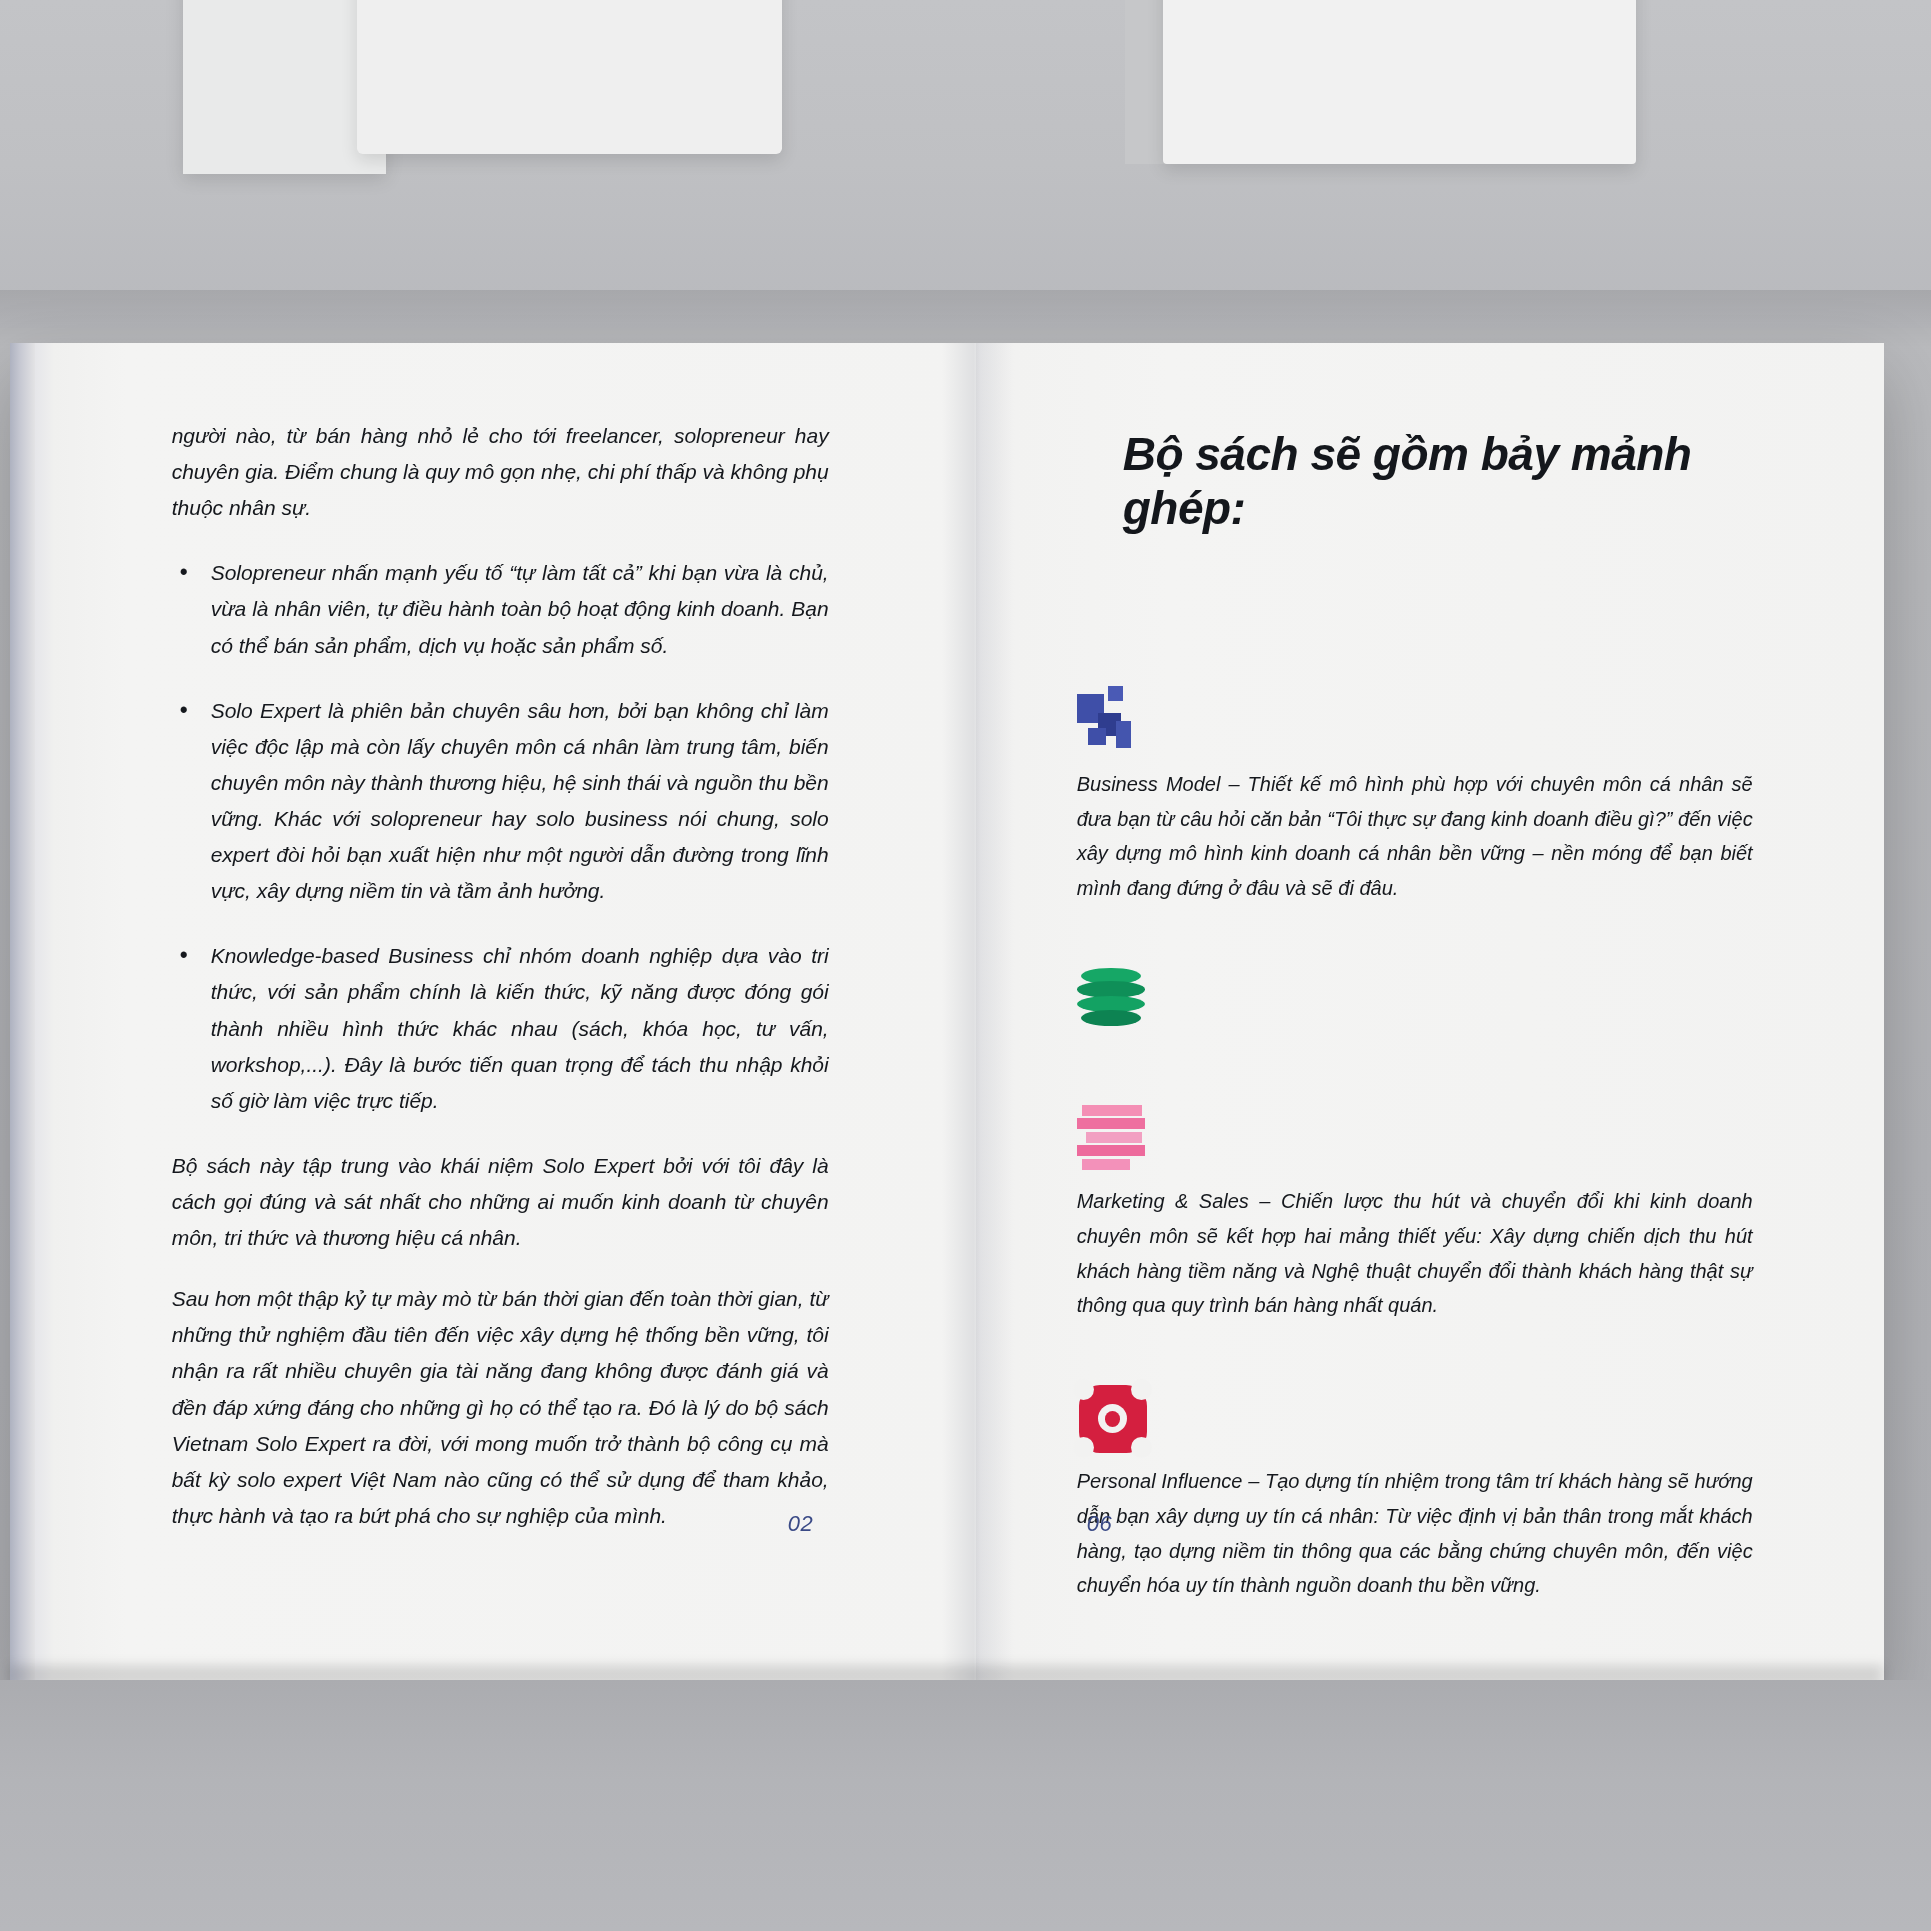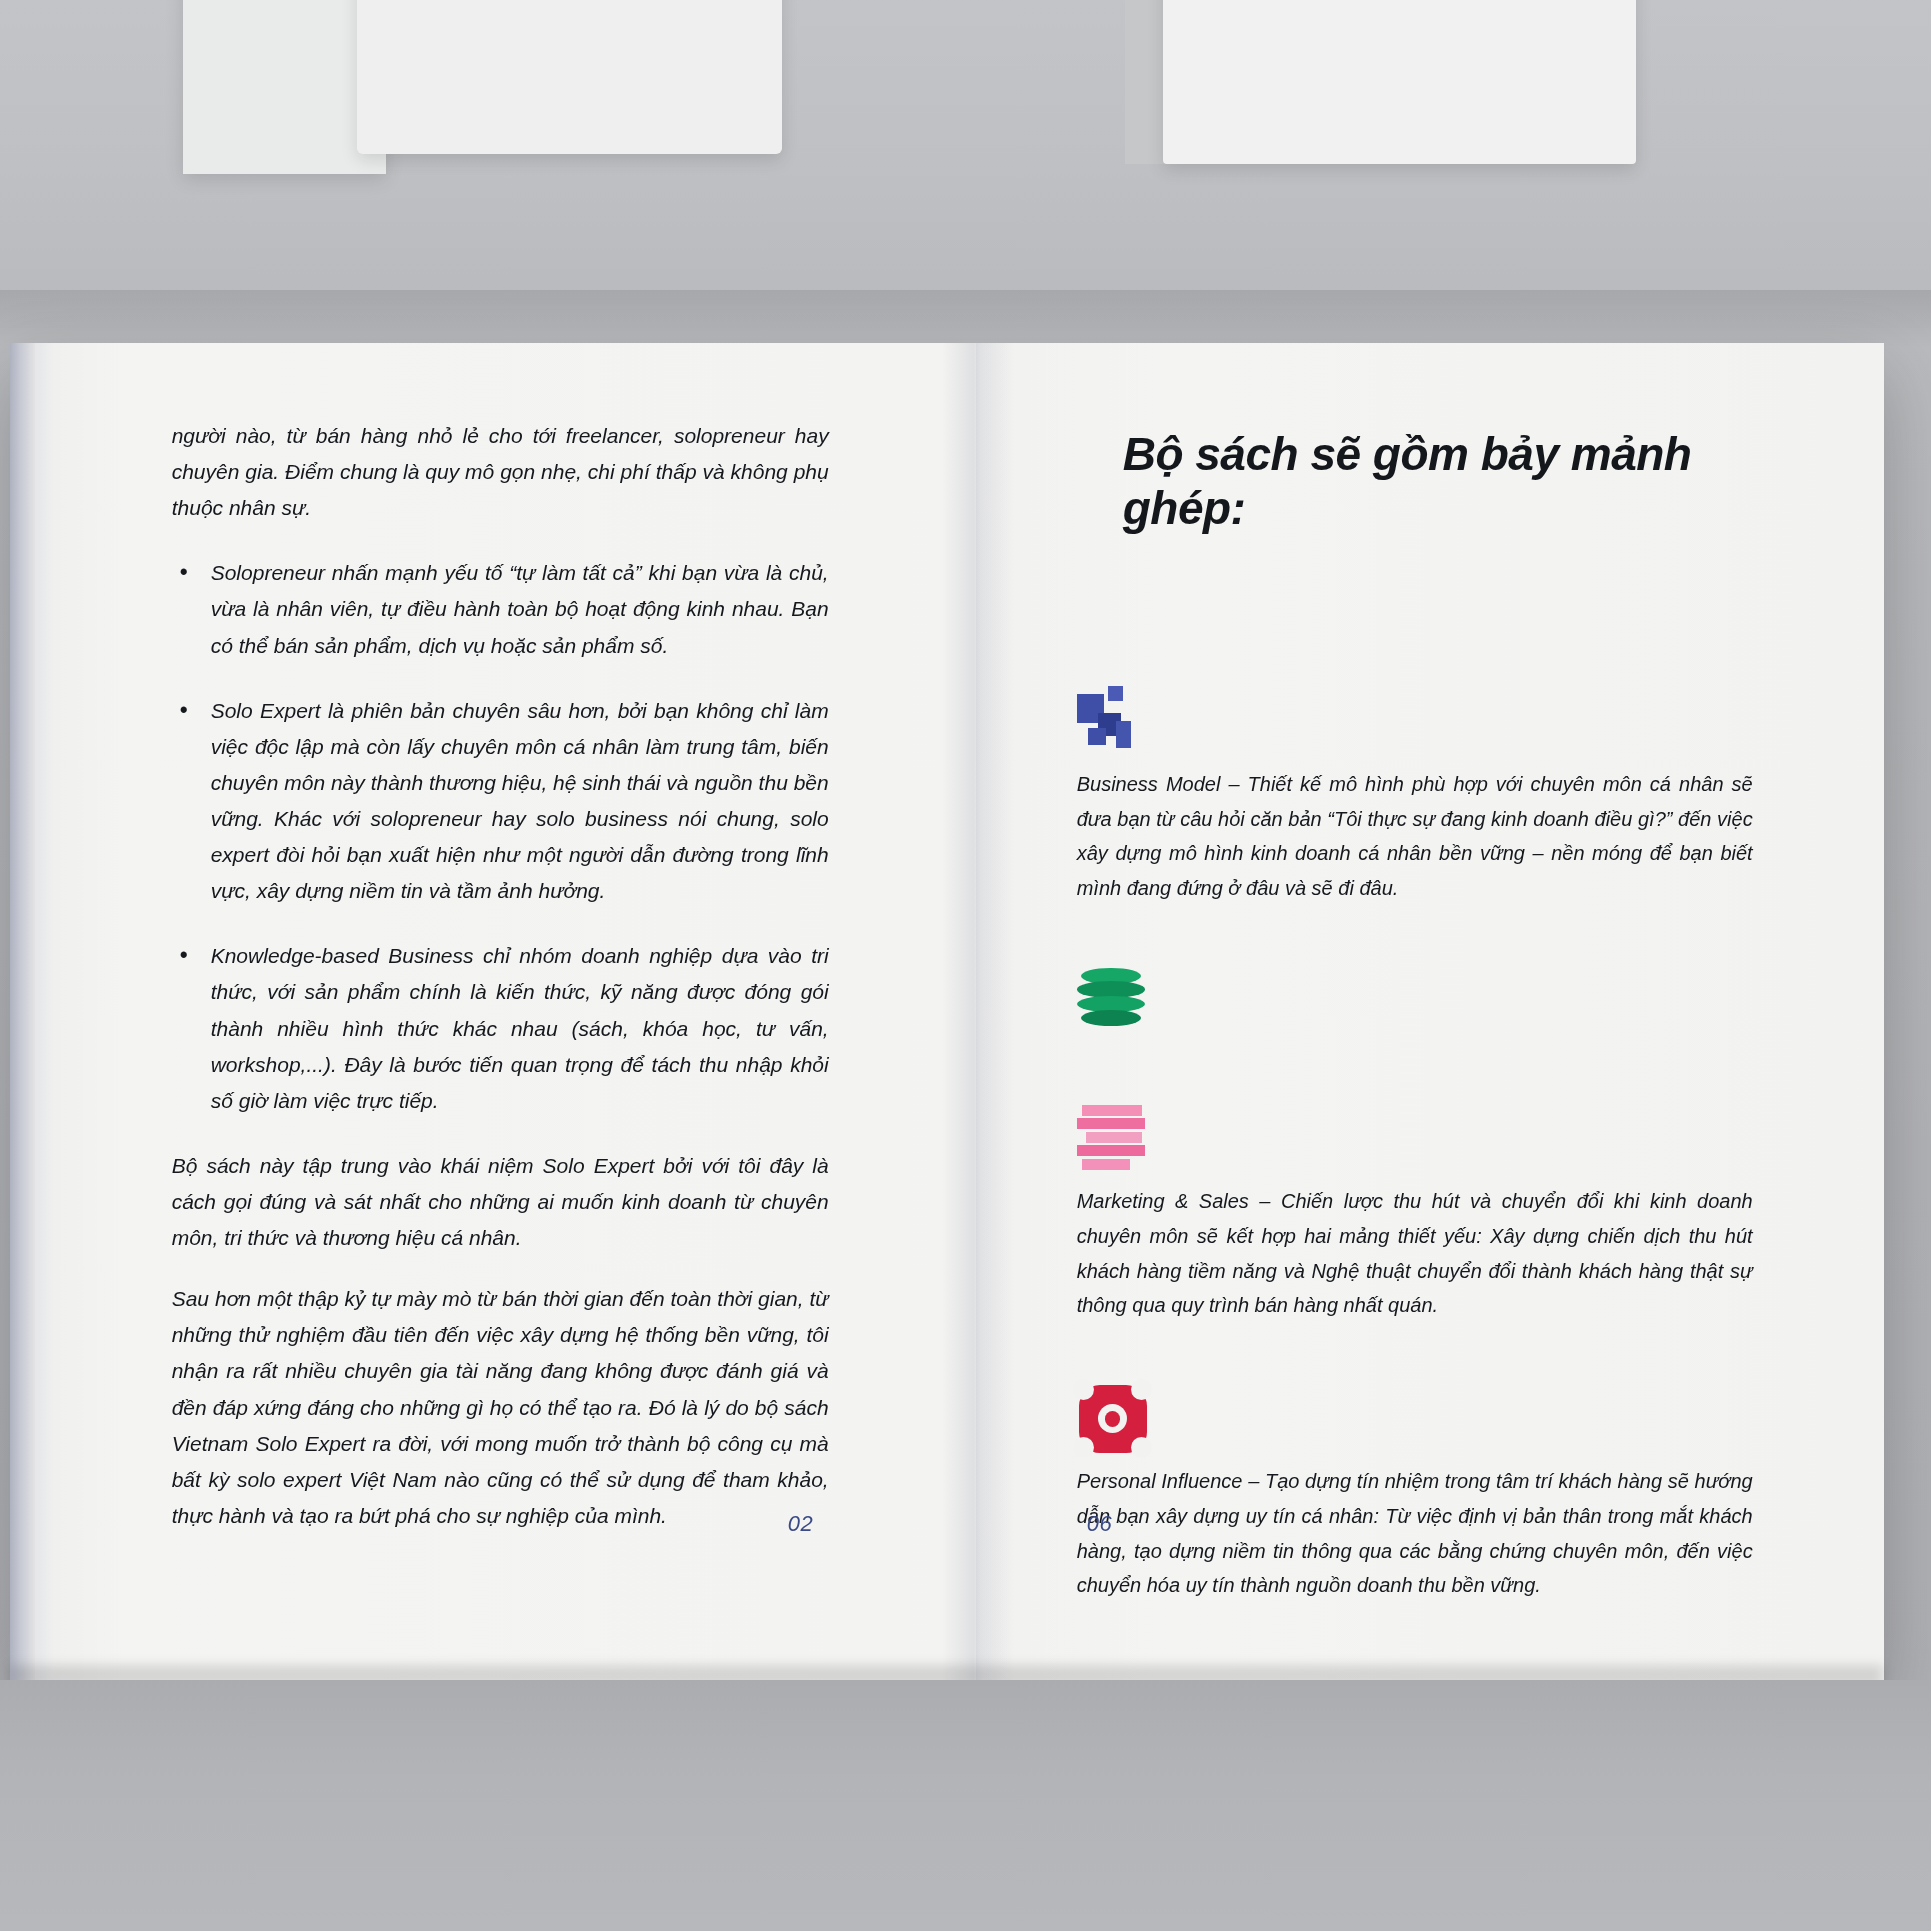--- a/index.html
+++ b/index.html
@@ -265,21 +265,21 @@
 
   <div id="book">
 
     <div class="page page-left">
       <div class="edge-left"></div>
 
       <div class="left-content">
         <p class="para-tight">người nào, từ bán hàng nhỏ lẻ cho tới freelancer, solopreneur hay chuyên gia. Điểm chung là quy mô gọn nhẹ, chi phí thấp và không phụ thuộc nhân sự.</p>
 
         <ul class="bullets">
-          <li>Solopreneur  nhấn mạnh yếu tố “tự làm tất cả” khi bạn vừa là chủ, vừa là nhân viên, tự điều hành toàn bộ hoạt động kinh nhau. Bạn có thể bán sản phẩm, dịch vụ hoặc sản phẩm số.</li>
+          <li>Solopreneur  nhấn mạnh yếu tố “tự làm tất cả” khi bạn vừa là chủ, vừa là nhân viên, tự điều hành toàn bộ hoạt động kinh doanh. Bạn có thể bán sản phẩm, dịch vụ hoặc sản phẩm số.</li>
           <li>Solo Expert  là phiên bản chuyên sâu hơn, bởi bạn không chỉ làm việc độc lập mà còn lấy chuyên môn cá nhân làm trung tâm, biến chuyên môn này thành thương hiệu, hệ sinh thái và nguồn thu bền vững. Khác với solopreneur hay solo business nói chung, solo expert đòi hỏi bạn xuất hiện như một người dẫn đường trong lĩnh vực, xây dựng niềm tin và tầm ảnh hưởng.</li>
           <li>Knowledge-based Business   chỉ nhóm doanh nghiệp dựa vào tri thức, với sản phẩm chính là kiến thức, kỹ năng được đóng gói thành nhiều hình thức khác nhau (sách, khóa học, tư vấn, workshop,...). Đây là bước tiến quan trọng để tách thu nhập khỏi số giờ làm việc trực tiếp.</li>
         </ul>
 
         <p>Bộ sách này tập trung vào khái niệm Solo Expert bởi với tôi đây là cách gọi đúng và sát nhất cho những ai muốn kinh doanh từ chuyên môn, tri thức và thương hiệu cá nhân.</p>
         <p>Sau hơn một thập kỷ tự mày mò từ bán thời gian đến toàn thời gian, từ những thử nghiệm đầu tiên đến việc xây dựng hệ thống bền vững, tôi nhận ra rất nhiều chuyên gia tài năng đang không được đánh giá và đền đáp xứng đáng cho những gì họ có thể tạo ra. Đó là lý do bộ sách Vietnam Solo Expert ra đời, với mong muốn trở thành bộ công cụ mà bất kỳ solo expert Việt Nam nào cũng có thể sử dụng để tham khảo, thực hành và tạo ra bứt phá cho sự nghiệp của mình.</p>
       </div>
     </div>
 
     <div class="page page-right"></div>

